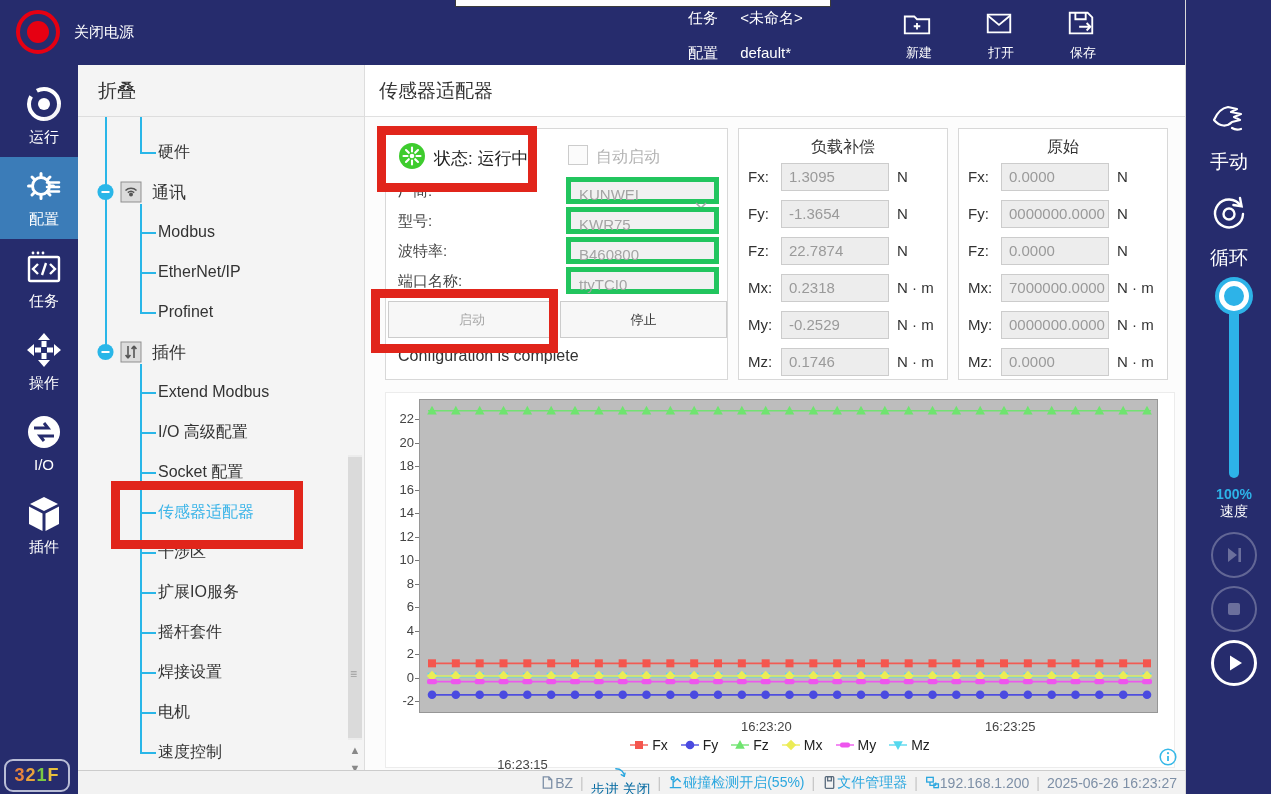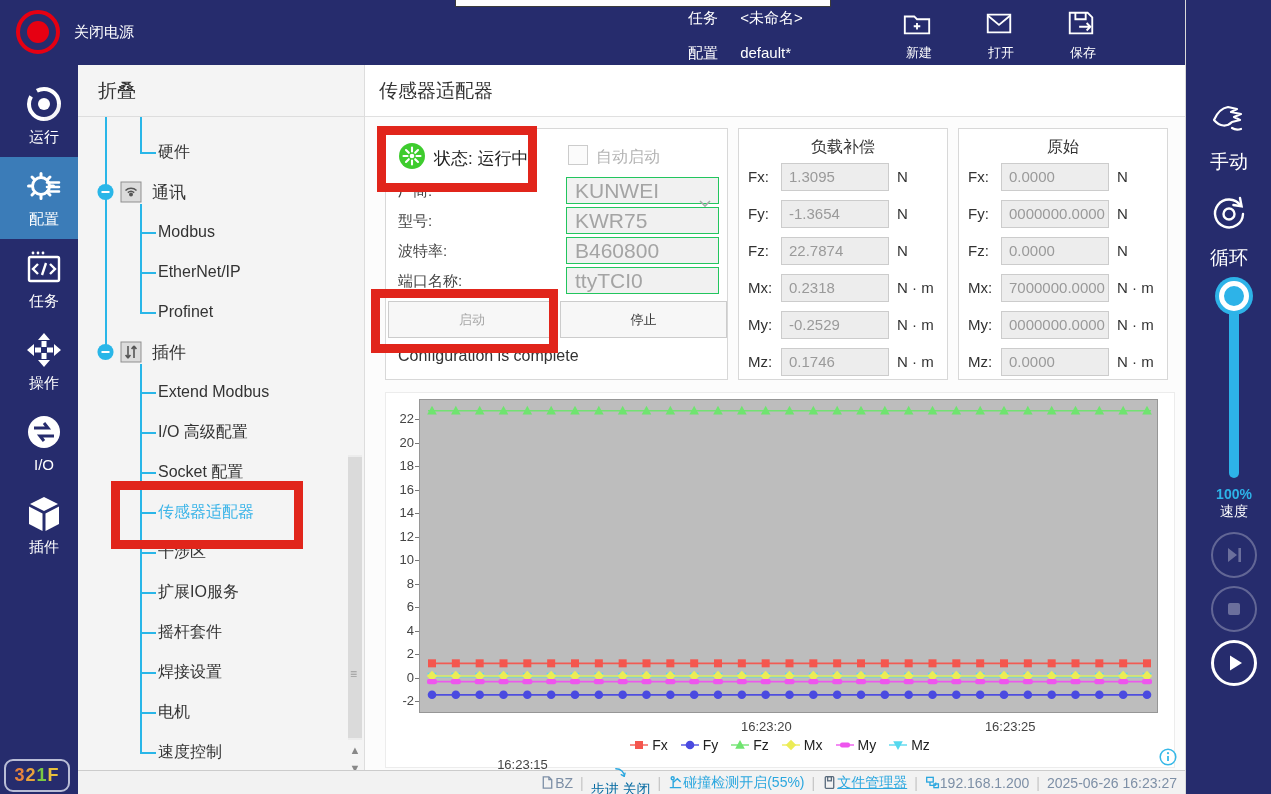--- a/index.html
+++ b/index.html
@@ -50,22 +50,22 @@
   
   .main { position:absolute; left:365px; top:65px; width:820px; height:705px; background:#fcfcfc; }
   .main-header { height:52px; line-height:52px; padding-left:14px; font-size:19px; color:#333; border-bottom:1px solid #e0e0e0; background:#fff; }
   .panel { position:absolute; background:#fff; border:1px solid #d8d8d8; }
   .cfg { left:20px; top:63px; width:343px; height:252px; }
   .cfg-status-ico { position:absolute; left:12px; top:13px; width:28px; height:28px; }
   .cfg-status { position:absolute; left:48px; top:18px; font-size:17px; color:#222; }
   .cfg-check { position:absolute; left:182px; top:16px; width:20px; height:20px; border:1px solid #ccc; background:#fbfbfb; cursor:pointer; }
   .cfg-auto { position:absolute; left:210px; top:18px; font-size:16px; color:#b3b3b3; }
   .f-label { position:absolute; left:12px; font-size:15px; color:#444; }
-  .f-input { position:absolute; left:180px; width:153px; height:27px; background:#f1f1f1; border:1px solid #22c55e;
-             color:#a4a4a4; font-size:21px; line-height:25px; padding-left:8px; }
+  .f-input { position:absolute; left:180px; width:153px; height:27px; background:#f1f1f1; border:5px solid #22c55e;
+             color:#a4a4a4; font-size:15px; line-height:25px; padding-left:8px; }
   .f-chev { position:absolute; right:7px; top:10px; width:12px; height:8px; }
   .cfg-btn { position:absolute; top:172px; height:37px; border:1px solid #ccc; background:#f7f7f7; text-align:center;
              line-height:35px; font-size:13px; cursor:pointer; }
   .cfg-msg { position:absolute; left:12px; top:218px; font-size:16px; color:#333; }
   .datap { top:63px; width:210px; height:252px; }
   .dp-title { position:absolute; left:0; top:8px; width:100%; text-align:center; font-size:16px; color:#333; }
   .dp-label { position:absolute; left:9px; font-size:15px; color:#333; }
   .dp-box { position:absolute; left:42px; width:108px; height:28px; background:#ededed; border:1px solid #ccc;
             color:#9a9a9a; font-size:15px; line-height:26px; padding-left:7px; overflow:hidden; }
   .dp-unit { position:absolute; left:158px; font-size:15px; color:#333; white-space:nowrap; }
@@ -668,21 +668,21 @@
       </div>
       <div class="sb-sep">|</div>
       <div class="sb-item" style="color: rgb(43, 167, 223);">
         <span class="ico"><svg viewBox="0 0 16 16" fill="none" stroke="#2ba7df" stroke-width="1.5" stroke-linecap="round">
             <circle cx="5" cy="3.4" r="1.6"></circle>
             <path d="M5.5 6v7M5.5 8l4.5-4 3 3M2.5 13.5h11"></path>
           </svg></span>
         <span>碰撞检测开启(55%)</span>
       </div>
       <div class="sb-sep">|</div>
-      <div class="sb-item" style="color: rgb(43, 167, 223); text-decoration: underline;">
+      <div class="sb-item" style="color: rgb(43, 167, 223);">
         <span class="ico"><svg viewBox="0 0 16 16" fill="none" stroke="#5a6b7d" stroke-width="1.4">
             <rect x="3.5" y="1.8" width="9" height="12.4" rx="1"></rect>
             <rect x="6" y="1.8" width="4" height="4.4"></rect>
           </svg></span>
         <span>文件管理器</span>
       </div>
       <div class="sb-sep">|</div>
       <div class="sb-item" style="color: rgb(125, 143, 166);">
         <span class="ico"><svg viewBox="0 0 16 16" fill="none" stroke="#2ba7df" stroke-width="1.4">
             <rect x="1.8" y="2.5" width="7" height="5"></rect>

